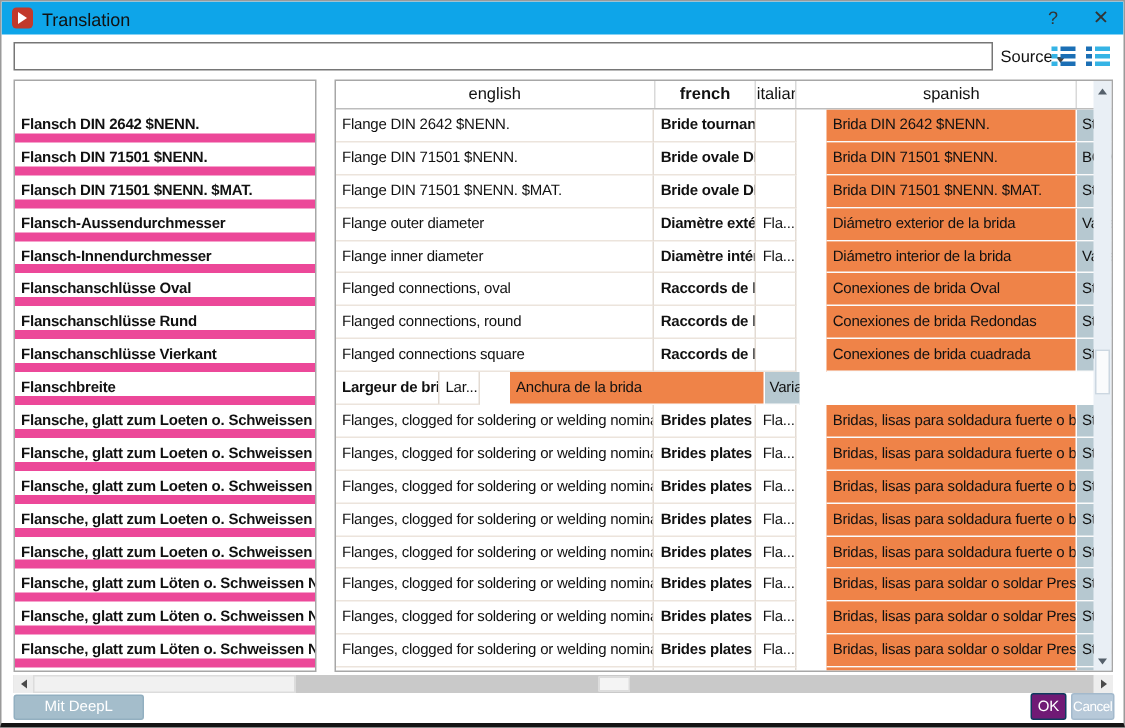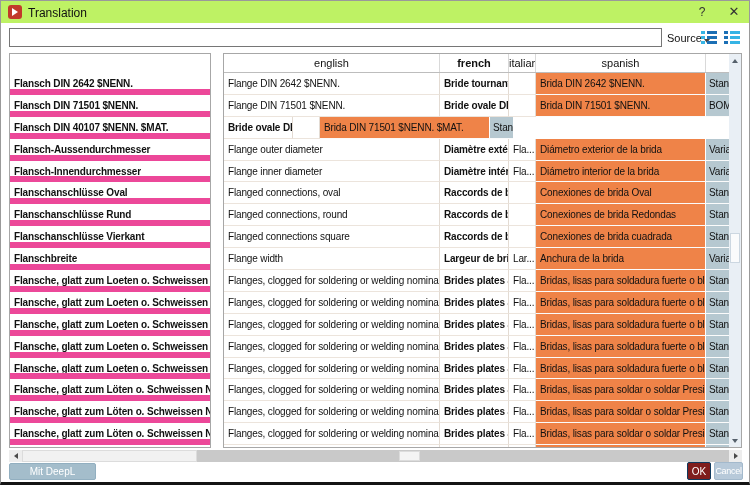--- a/index.html
+++ b/index.html
@@ -3,21 +3,21 @@
 <meta charset="utf-8">
 <style>
   * { box-sizing: border-box; margin: 0; padding: 0; }
   html,body { width: 750px; height: 485px; }
   body { font-family: "Liberation Sans", sans-serif; background:#fff; }
   .window {
     position: relative; width: 750px; height: 485px; background:#fff;
     border: 1px solid #9a9a9a; border-bottom: 3px solid #141414; overflow: hidden;
   }
   
-  .titlebar { position:absolute; left:0; top:0; width:100%; height:22px; background:#bef264; }
+  .titlebar { position:absolute; left:0; top:0; width:100%; height:22px; background:#0ea5e9; }
   .app-icon { position:absolute; left:7px; top:4px; width:14px; height:14px; background:#c2392b; border-radius:3px; }
   .app-icon::after { content:""; position:absolute; left:4px; top:3px; width:0; height:0;
     border-top:4px solid transparent; border-bottom:4px solid transparent; border-left:6px solid #fff; }
   .title-text { position:absolute; left:27px; top:5px; font-size:12px; color:#111; }
   .win-btn { position:absolute; top:2px; width:18px; height:18px; text-align:center; line-height:18px;
     font-size:12px; color:#333; cursor:default; }
   .help-btn { left:692px; }
   .close-btn { left:724px; font-size:13px; }
   
   .search-input { position:absolute; left:8px; top:27px; width:653px; height:19px;
@@ -38,21 +38,21 @@
   .left-pane-header { height:19px; }
   .g-row { height:21.9px; line-height:21.9px; padding-left:4px; font-size:10px; font-weight:bold;
     letter-spacing:-0.15px; white-space:nowrap; overflow:hidden; color:#111; border-bottom:6px solid #ec4899; }
   
   .table { position:absolute; left:222px; top:52px; width:519px; height:395px;
     border:1px solid #a7a7a7; background:#fff; overflow:hidden; }
   .t-header { display:flex; height:19px; border-bottom:1px solid #bdbdbd;align-items:center; }
   .h-cell { font-size:11px; color:#111; text-align:center; line-height:18px; overflow:hidden;
     white-space:nowrap; border-right:1px solid #d9d9d9; }
   .col-en { width:216px; } .col-fr { width:69px;font-weight:bold; } .col-it { width:27px; }
-  .col-es { width:170px; } .col-ty { width:23px; }
+  .col-es { width:170px;margin-left:20px; } .col-ty { width:23px; }
   .h-ty { background:#bfd5e9; border-right:none; }
   .t-body { height:374px; overflow:hidden; }
   .t-row { display:flex; height:21.9px; }
   .cell { font-size:10px; letter-spacing:-0.15px; line-height:21px; padding:0 4px; color:#111;
     white-space:nowrap; overflow:hidden; border-right:1px solid #e3dbd3; border-bottom:1px solid #ece4dc; }
   .cell-es { background:#ef8348; border-right:1px solid #fff; border-bottom:1px solid #fbfbfb; }
   .cell-ty { background:#b6c8d0; border-right:none; border-bottom:1px solid #fbfbfb; padding:0 0 0 3px; font-size:10px; }
   
   .vscroll { position:absolute; right:0; top:0; width:12px; height:393px; background:#e9eff5; }
   .vs-btn { position:absolute; left:0; width:12px; height:13px; display:flex; align-items:center; justify-content:center; }
@@ -67,21 +67,21 @@
   .hscroll { position:absolute; left:8px; top:449px; width:733px; height:12px; background:#c9c9c9; }
   .hs-btn { position:absolute; top:0; width:13px; height:12px; background:#ededed; display:flex; align-items:center; justify-content:center; }
   .hs-left { left:0; } .hs-right { right:0; }
   .hs-thumb-main { position:absolute; left:13px; top:0; width:175px; height:12px; background:#f1f1f1; border:1px solid #dcdcdc; }
   .hs-thumb-small { position:absolute; left:390px; top:1px; width:21px; height:10px; background:#f4f4f4; border:1px solid #dcdcdc; }
   
   .btn { position:absolute; border-radius:2px; color:#fff; text-align:center; cursor:default; }
   .deepl-btn { left:8px; top:462px; width:87px; height:17px; line-height:16px; font-size:10px;
     background:#a4bdcb; border:1px solid #92afc0; }
   .ok-btn { left:686px; top:461px; width:24px; height:18px; line-height:17px; font-size:10px;
-    background:#7f1d1d; border:1px solid #0f3a5e; }
+    background:#701a75; border:1px solid #0f3a5e; }
   .cancel-btn { left:713px; top:461px; width:29px; height:18px; line-height:17px; font-size:9px;
     background:#b7c9d9; border:1px solid #a3b9cc; letter-spacing:-0.3px; }
 </style>
 </head>
 <body>
 
 <div class="window">
 
   <div class="titlebar">
     <span class="app-icon"></span>
@@ -123,21 +123,21 @@
         <span class="vi-sq"></span>
         <span class="vi-bar"></span>
       </div>
   </div>
 
   <div class="left-pane">
     <div class="left-pane-header"></div>
     <div id="german-body">
         <div class="g-row">Flansch DIN 2642 $NENN.</div>
         <div class="g-row">Flansch DIN 71501 $NENN.</div>
-        <div class="g-row">Flansch DIN 40107 $NENN. $MAT.</div>
+        <div class="g-row">Flansch DIN 71501 $NENN. $MAT.</div>
         <div class="g-row">Flansch-Aussendurchmesser</div>
         <div class="g-row">Flansch-Innendurchmesser</div>
         <div class="g-row">Flanschanschlüsse  Oval</div>
         <div class="g-row">Flanschanschlüsse Rund</div>
         <div class="g-row">Flanschanschlüsse Vierkant</div>
         <div class="g-row">Flanschbreite</div>
         <div class="g-row">Flansche, glatt zum Loeten o. Schweissen Nenndruck</div>
         <div class="g-row">Flansche, glatt zum Loeten o. Schweissen Nenndruck</div>
         <div class="g-row">Flansche, glatt zum Loeten o. Schweissen Nenndruck</div>
         <div class="g-row">Flansche, glatt zum Loeten o. Schweissen Nenndruck</div>
@@ -166,20 +166,21 @@
           <div class="cell cell-ty col-ty">Stand</div>
         </div>
         <div class="t-row">
           <div class="cell cell-en col-en">Flange DIN 71501 $NENN.</div>
           <div class="cell cell-fr col-fr">Bride ovale DIN...</div>
           <div class="cell cell-it col-it"></div>
           <div class="cell cell-es col-es">Brida DIN 71501 $NENN.</div>
           <div class="cell cell-ty col-ty">BOM</div>
         </div>
         <div class="t-row">
+          <div class="cell cell-en col-en">Flange DIN 71501 $NENN. $MAT.</div>
           <div class="cell cell-fr col-fr">Bride ovale DIN...</div>
           <div class="cell cell-it col-it"></div>
           <div class="cell cell-es col-es">Brida DIN 71501 $NENN. $MAT.</div>
           <div class="cell cell-ty col-ty">Stand</div>
         </div>
         <div class="t-row">
           <div class="cell cell-en col-en">Flange outer diameter</div>
           <div class="cell cell-fr col-fr">Diamètre extéri...</div>
           <div class="cell cell-it col-it">Fla...</div>
           <div class="cell cell-es col-es">Diámetro exterior de la brida</div>
@@ -207,21 +208,20 @@
           <div class="cell cell-ty col-ty">Stand</div>
         </div>
         <div class="t-row">
           <div class="cell cell-en col-en">Flanged connections square</div>
           <div class="cell cell-fr col-fr">Raccords de bri...</div>
           <div class="cell cell-it col-it"></div>
           <div class="cell cell-es col-es">Conexiones de brida cuadrada</div>
           <div class="cell cell-ty col-ty">Stand</div>
         </div>
         <div class="t-row">
-          <div class="cell cell-en col-en">Flange width</div>
           <div class="cell cell-fr col-fr">Largeur de bride</div>
           <div class="cell cell-it col-it">Lar...</div>
           <div class="cell cell-es col-es">Anchura de la brida</div>
           <div class="cell cell-ty col-ty">Variab</div>
         </div>
         <div class="t-row">
           <div class="cell cell-en col-en">Flanges, clogged for soldering or welding nominal ...</div>
           <div class="cell cell-fr col-fr">Brides plates à s...</div>
           <div class="cell cell-it col-it">Fla...</div>
           <div class="cell cell-es col-es">Bridas, lisas para soldadura fuerte o blan...</div>

